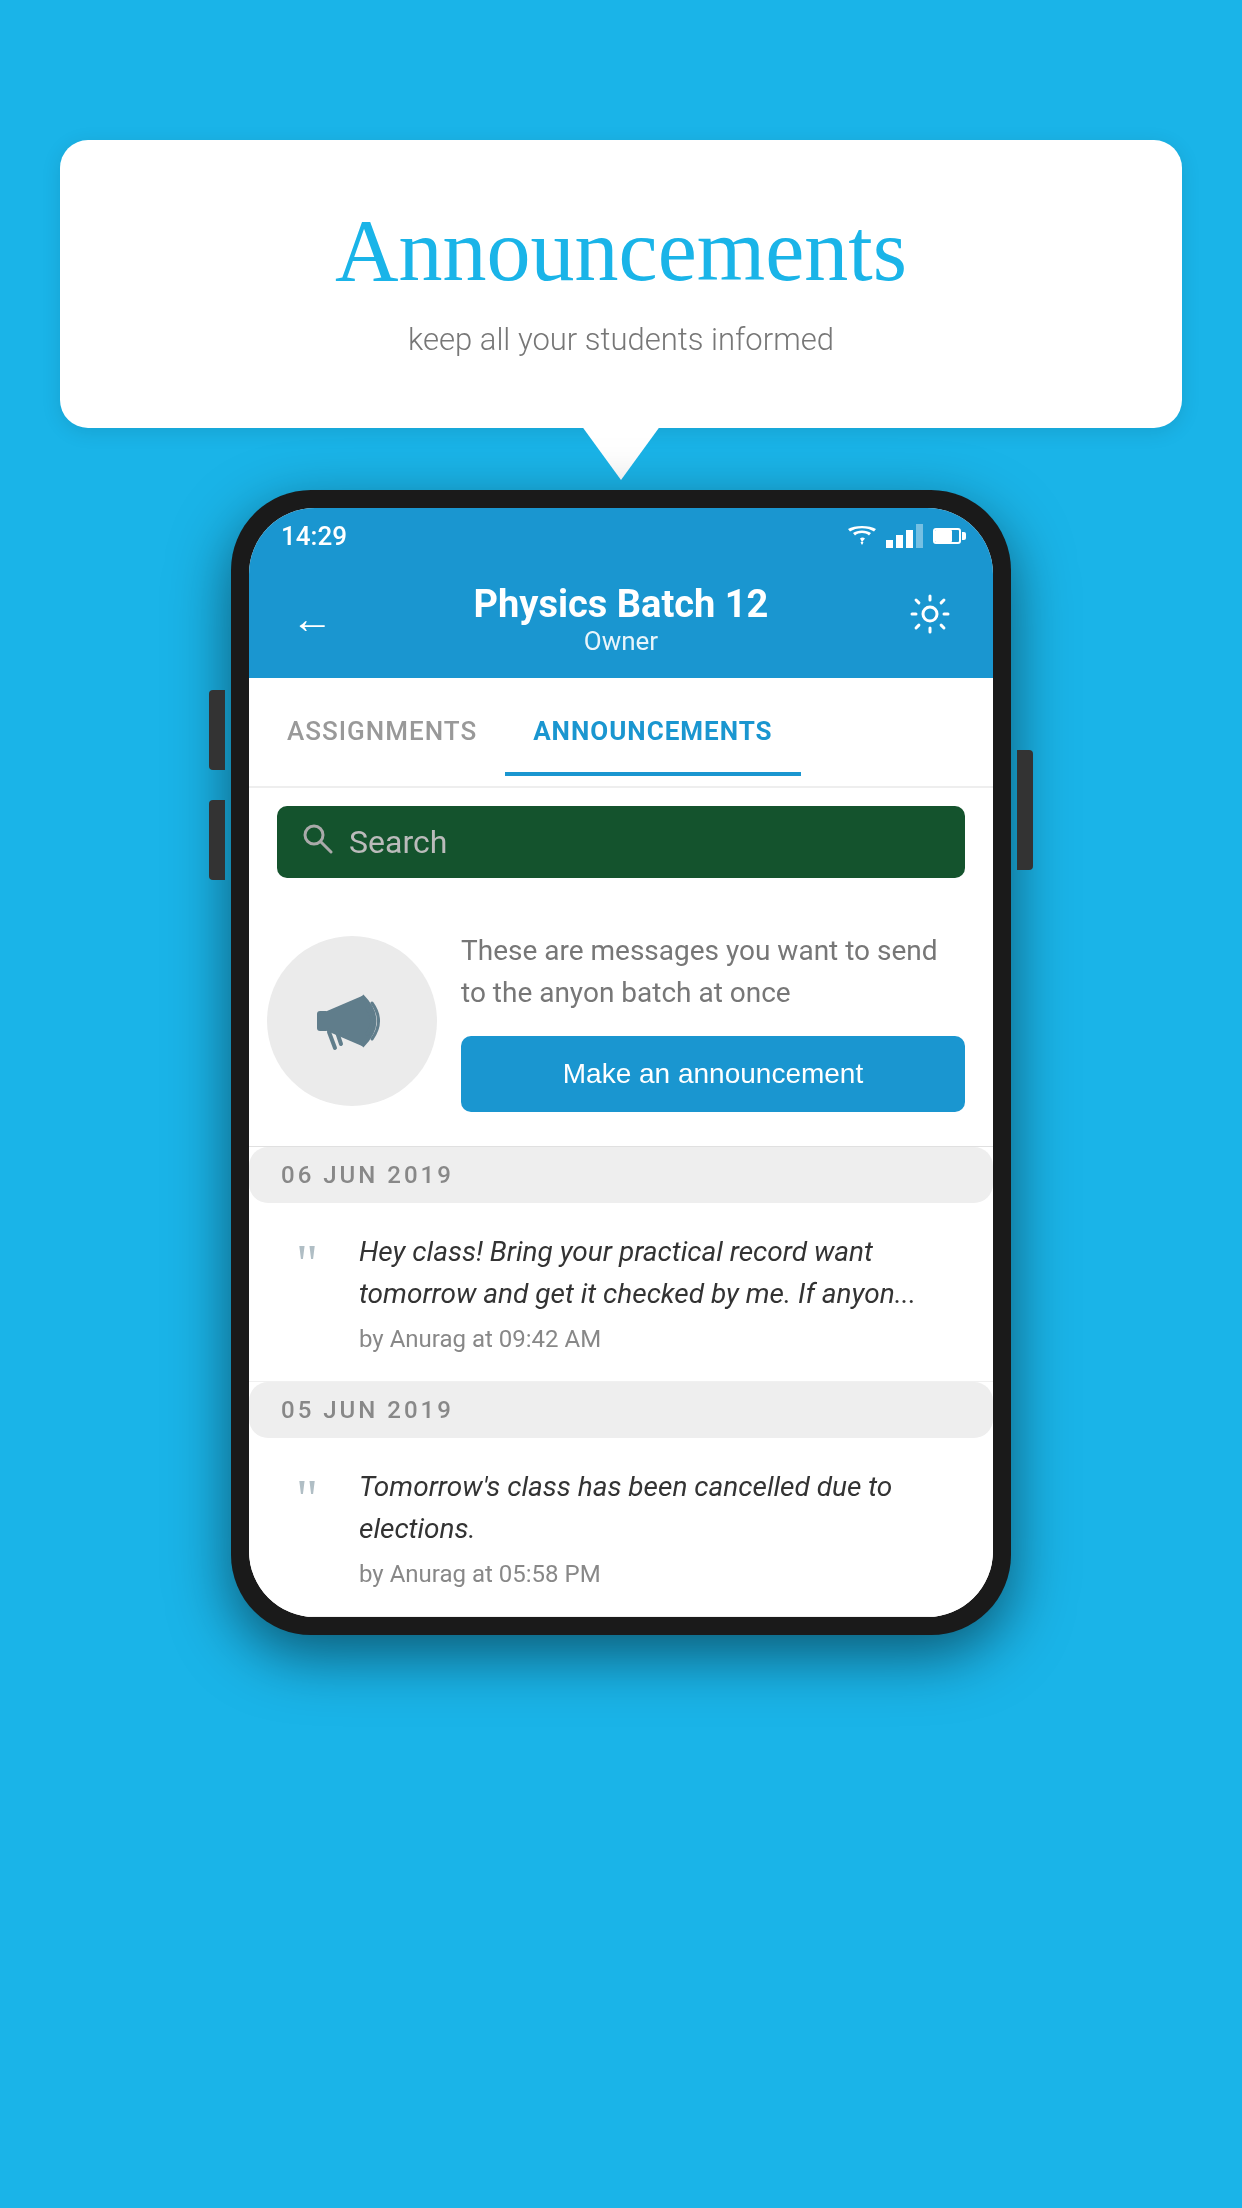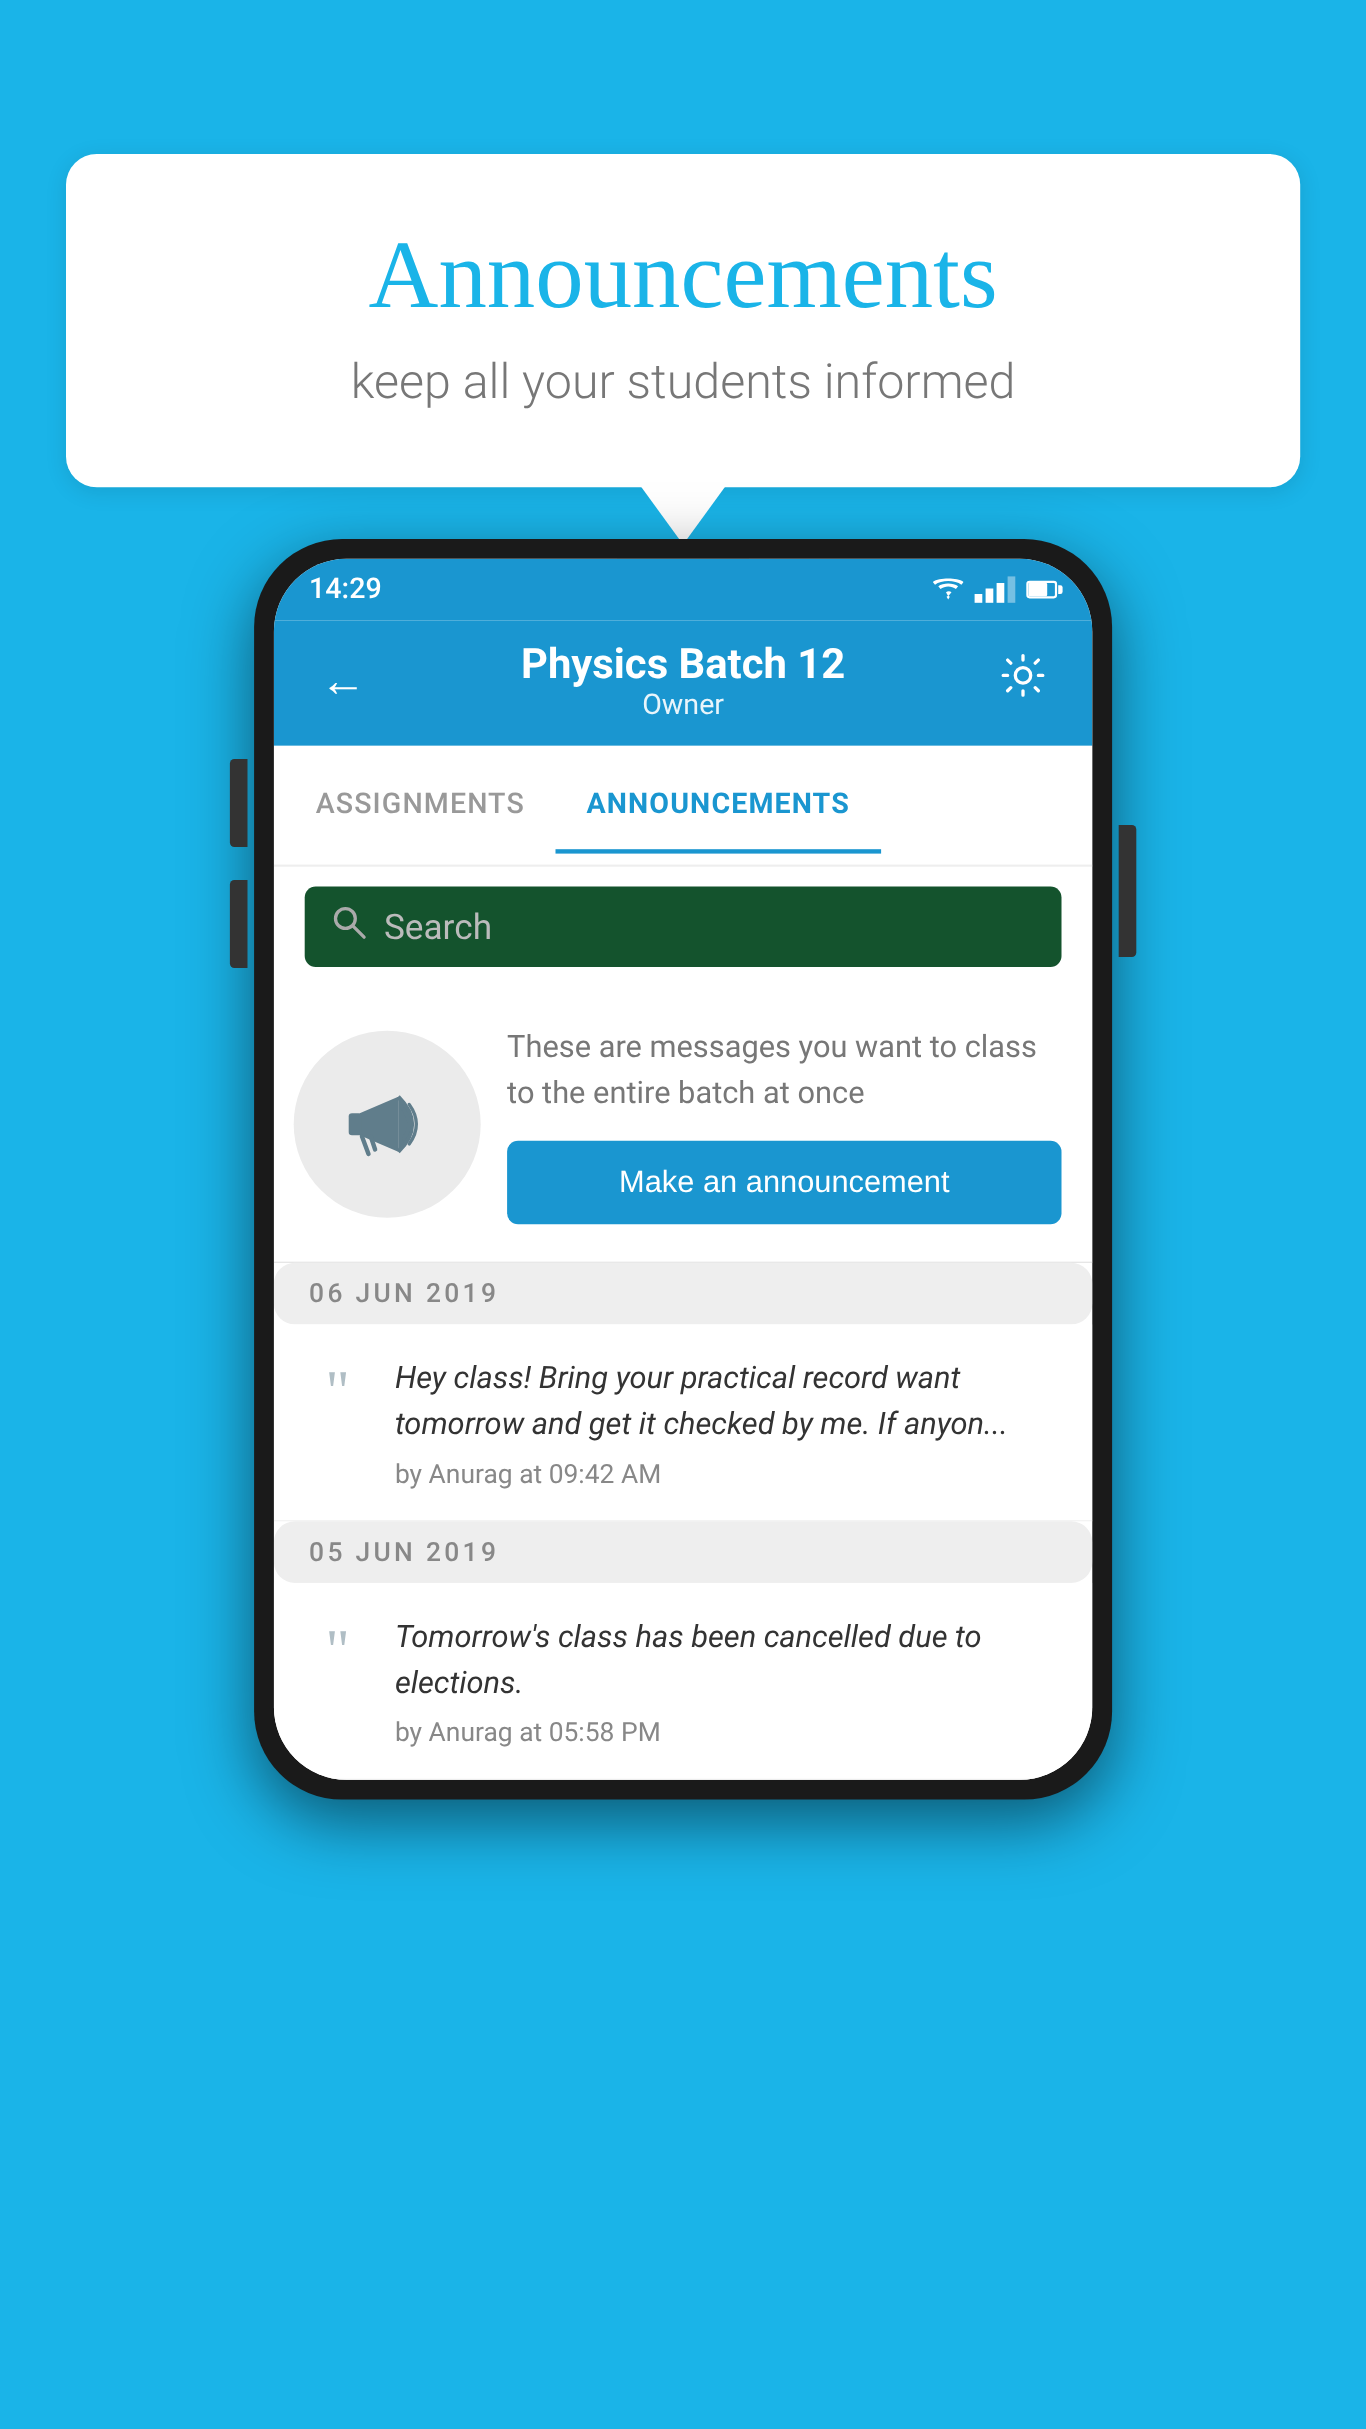--- a/index.html
+++ b/index.html
@@ -49,21 +49,21 @@
 
     .bubble-title {
       font-size: 88px;
       color: #1ab4e8;
       font-weight: 400;
       margin-bottom: 20px;
       font-family: Georgia, serif;
     }
 
     .bubble-subtitle {
-      font-size: 44px;
+      font-size: 31px;
       color: #777;
       font-weight: 300;
       text-align: center;
     }
 
     
     .phone-wrapper {
       position: absolute;
       top: 490px;
       left: 50%;
@@ -465,21 +465,21 @@
             <rect x="10" y="35" width="12" height="20" rx="3" fill="#607d8b"></rect>
 
             <path d="M60 32 Q70 45 60 58" stroke="#607d8b" stroke-width="3.5" fill="none" stroke-linecap="round"></path>
             <path d="M65 27 Q78 45 65 63" stroke="#607d8b" stroke-width="3" fill="none" stroke-linecap="round"></path>
 
             <line x1="22" y1="56" x2="28" y2="72" stroke="#607d8b" stroke-width="4" stroke-linecap="round"></line>
             <line x1="30" y1="56" x2="34" y2="68" stroke="#607d8b" stroke-width="4" stroke-linecap="round"></line>
           </svg>
         </div>
         <div class="promo-content">
-          <div class="promo-desc">These are messages you want to class to the entire batch at once</div>
+          <div class="promo-desc">These are messages you want to send to the anyon batch at once</div>
           <button class="make-announcement-btn">Make an announcement</button>
         </div>
       </div>
 
       <div class="date-separator">
         <span class="date-text">06  JUN  2019</span>
       </div>
 
       <div class="announcement-item">
         <div class="quote-icon">"</div>

